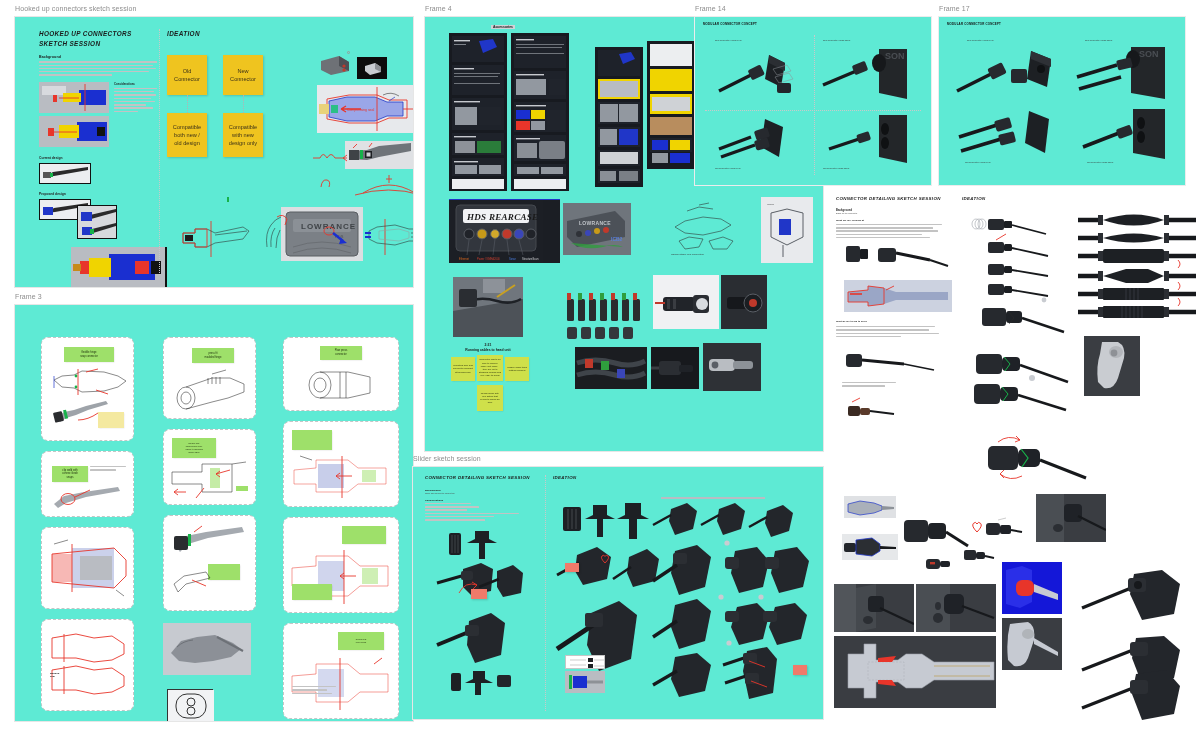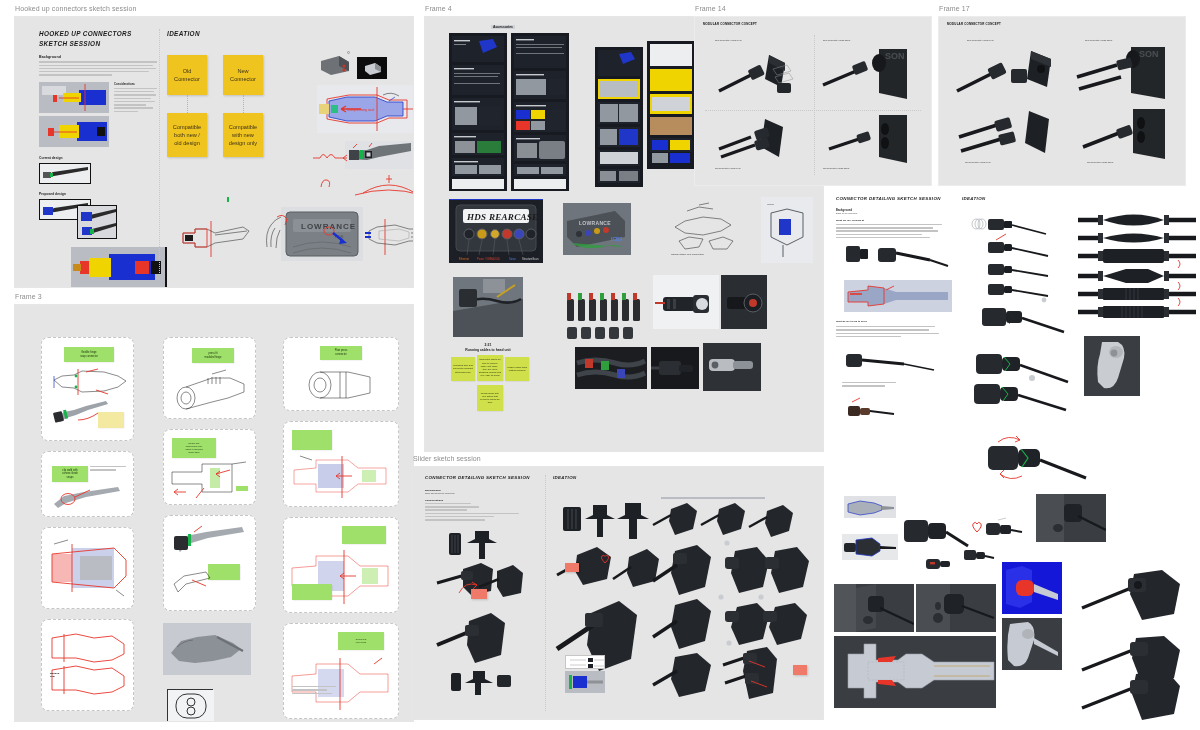--- a/index.html
+++ b/index.html
@@ -24,21 +24,21 @@
     top: -11px; left: 1px;
     font-size: 7px;
     color: #8d8d8d;
     letter-spacing: 0.1px;
     white-space: nowrap;
     font-family: "Liberation Sans", sans-serif;
   }
   .frame-body {
     position: absolute;
     inset: 0;
-    background: #e5e5e5;
+    background: #5eead4;
     border: 1px solid #e6e6e6;
     overflow: hidden;
   }
   .frame-plain .frame-body { border: 1px solid #ececec; }
 
   
   .sheet-title {
     font-weight: bold;
     font-style: italic;
     font-size: 6.4px;
@@ -665,21 +665,21 @@
           <rect x="5" y="55" width="38" height="16" fill="#9298a0"></rect>
           <rect x="3" y="76" width="42" height="18" fill="#eceef0"></rect>
           <rect x="3" y="97" width="42" height="16" fill="#1e222a"></rect>
           <rect x="5" y="99" width="38" height="12" fill="#d7d9dc"></rect>
           <rect x="3" y="116" width="42" height="16" fill="#1e222a"></rect>
           <rect x="5" y="118" width="17" height="12" fill="#2a7c3a"></rect>
           <rect x="24" y="118" width="19" height="12" fill="#8a8f96"></rect>
         </svg>
       </div>
 
-      <div class="img img-dark" style="left:24px; top:182px; width:94px; height:64px; border-top:1.5px solid #2036c8;">
+      <div class="img img-dark" style="left:24px; top:182px; width:111px; height:64px; border-top:1.5px solid #2036c8;">
         <svg viewBox="0 0 94 64" width="94" height="64">
           <rect width="94" height="64" fill="#1c1f25"></rect>
           <rect x="7" y="5" width="80" height="46" rx="4" fill="#32363d" stroke="#44484f"></rect>
           <rect x="14" y="9" width="66" height="14" rx="2" fill="#f2f3f5"></rect>
           <text x="18" y="20" font-size="9" font-weight="bold" font-style="italic" fill="#1a1a1a" font-family="Liberation Serif, serif" letter-spacing=".3">HDS REARCASE</text>
           <circle cx="20" cy="34" r="5" fill="#202329" stroke="#595d64"></circle>
           <circle cx="33" cy="34" r="5" fill="#c89a18" stroke="#595d64"></circle>
           <circle cx="46" cy="34" r="4.4" fill="#d2a82a" stroke="#595d64"></circle>
           <circle cx="58" cy="34" r="5" fill="#c0392b" stroke="#595d64"></circle>
           <circle cx="70" cy="34" r="5" fill="#3a46b8" stroke="#595d64"></circle>

